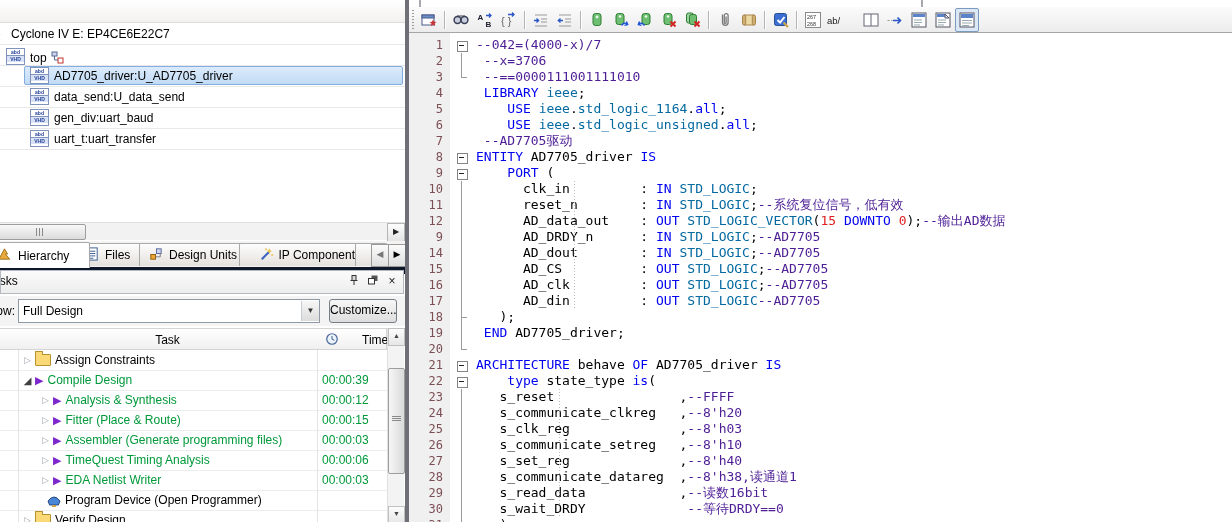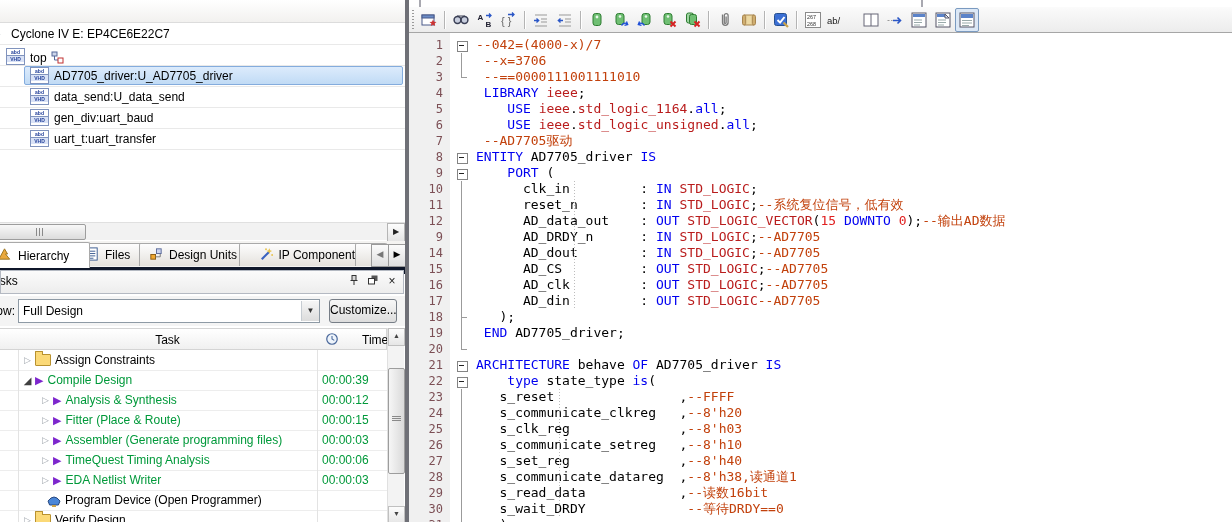--- a/index.html
+++ b/index.html
@@ -113,21 +113,21 @@
   .fcell{position:relative;height:16px;}
   .fv{position:absolute;left:11px;top:0;bottom:0;width:1px;background:#9b9b9b;}
   .fv.half{bottom:8px;}
   .fh{position:absolute;left:11px;top:8px;width:6px;height:1px;background:#9b9b9b;}
   .fbox{position:absolute;left:7px;top:4px;width:9px;height:9px;border:1px solid #848484;background:#fff;}
   .fbox::after{content:"";position:absolute;left:1px;top:3px;width:5px;height:1px;background:#222;}
 
   #code{left:67px;top:33px;right:0;height:489px;font-family:"DejaVu Sans Mono",monospace;
     font-size:13px;line-height:16px;white-space:pre;padding-top:4px;}
   .cline{height:16px;}
-  .k{color:#0000f0}.t{color:#b91c1c}.c{color:#c2410c}.n{color:#e02020}.p{color:#000}
+  .k{color:#0000f0}.t{color:#0369a1}.c{color:#4c1d95}.n{color:#e02020}.p{color:#000}
   .indent-guide{position:absolute;width:1px;
     background:repeating-linear-gradient(#bcbcbc 0 1px,transparent 1px 3px);}
 </style>
 </head>
 <body>
 
 <div id="left-panel" class="abs">
   <div id="tree-header" class="abs"></div>
   <div id="tree-rows">
       <div class="tree-row abs" style="top: 23px;">

